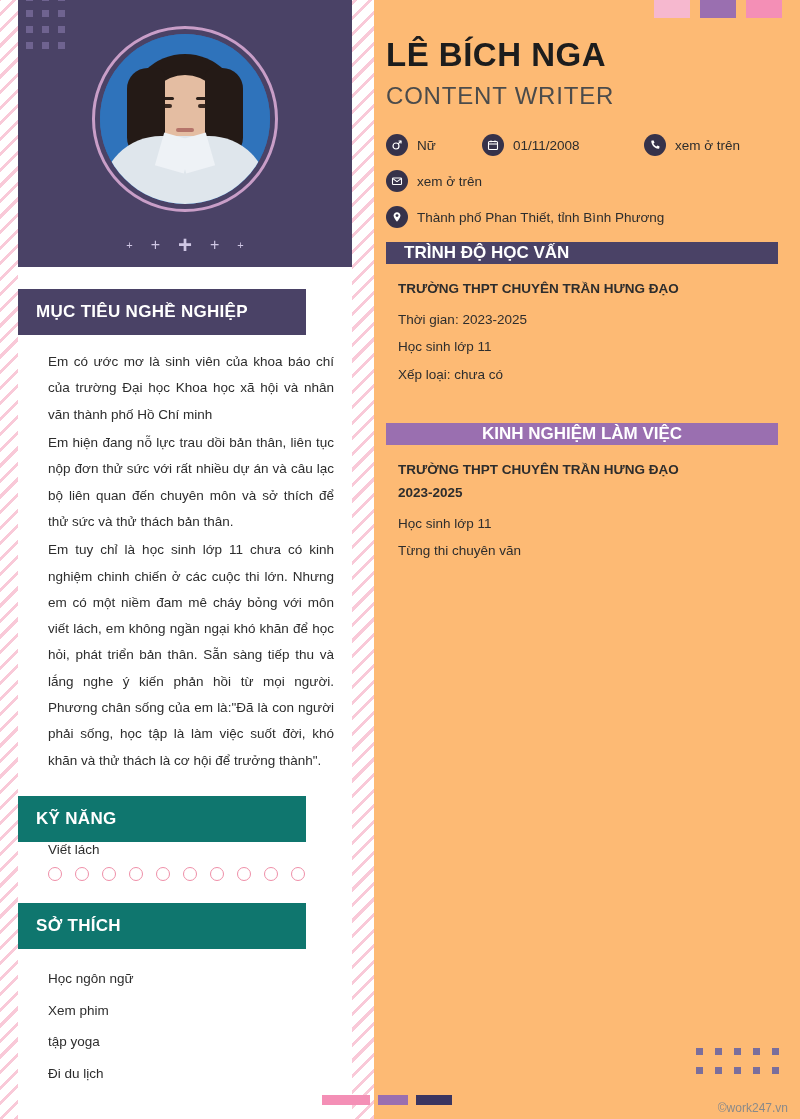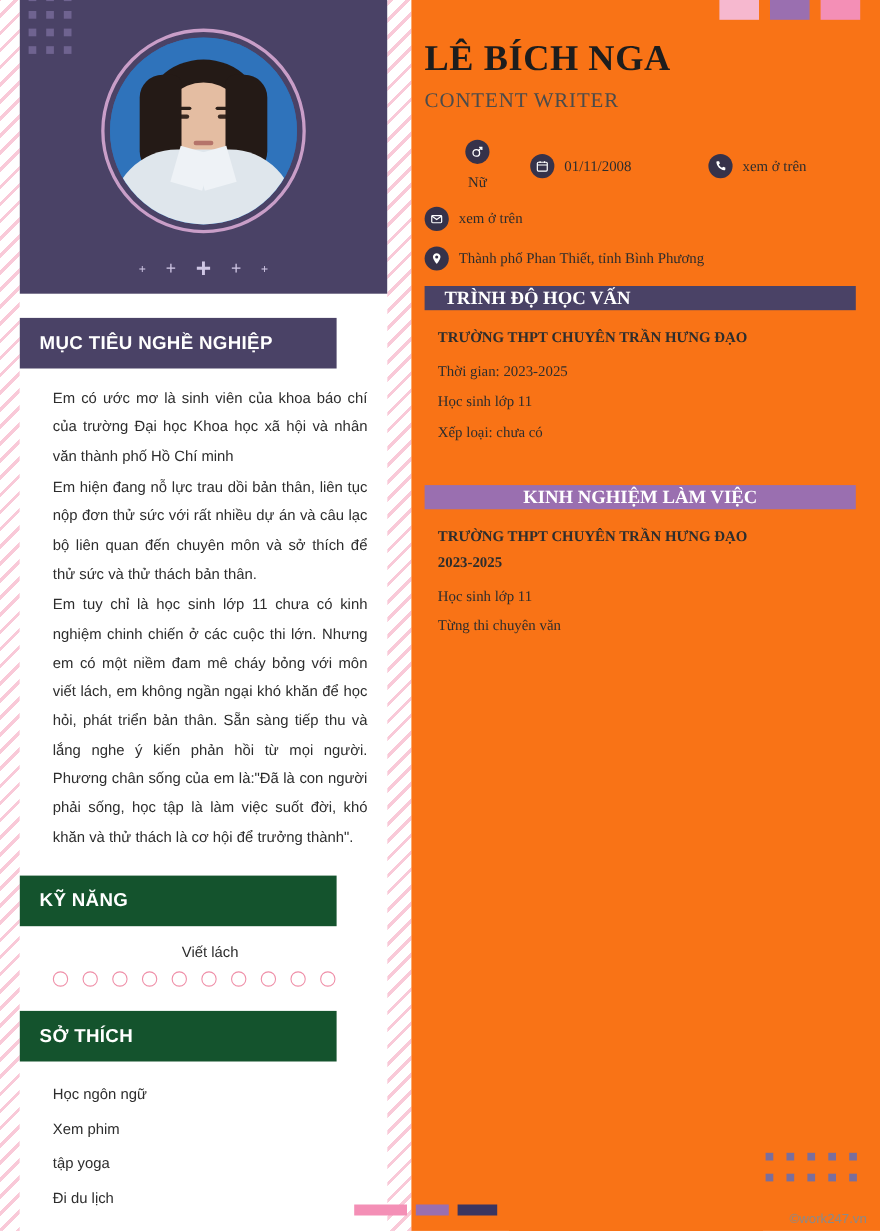--- a/index.html
+++ b/index.html
@@ -181,35 +181,34 @@
     background: #4a4266;
     color: #ffffff;
     font-size: 17px;
     font-weight: 700;
     letter-spacing: .3px;
     padding: 13px 18px;
     margin-top: 22px;
     width: 288px;
     box-sizing: border-box;
   }
-  .section-bar.violet { background: #14532d; }
+  .section-bar.violet { background: #0f766e; }
   .left-body {
     padding: 14px 18px 0 30px;
     font-size: 13.5px;
     line-height: 1.95;
     color: #2d2d2d;
     text-align: justify;
   }
   .left-body p { margin: 0 0 2px 0; }
 
   .skill-name {
-    padding: 16px 18px 6px 30px;
+    padding: 0 18px 6px 30px;
     font-size: 13.5px;
     color: #2d2d2d;
-    text-align: center;
   }
   .dots-row {
     display: flex;
     gap: 13px;
     padding: 4px 18px 0 30px;
   }
   .dot-circle {
     width: 14px;
     height: 14px;
     border-radius: 50%;
@@ -226,22 +225,21 @@
     color: #2d2d2d;
   }
 
   
   .right-col {
     position: absolute;
     left: 374px;
     top: 0;
     right: 0;
     bottom: 0;
-    background: #f97316;
-    font-family: Liberation Serif, serif;
+    background: #fdba74;
   }
 
   .top-swatches {
     position: absolute;
     right: 18px;
     top: 0;
     display: flex;
     gap: 10px;
   }
   .sw { width: 36px; height: 18px; }
@@ -251,42 +249,42 @@
 
   .name {
     margin: 36px 0 0 12px;
     font-size: 33px;
     font-weight: 700;
     letter-spacing: .5px;
     color: #1d1d1d;
   }
   .role {
     margin: 8px 0 0 12px;
-    font-size: 19px;
+    font-size: 24px;
     color: #4b4b4b;
     letter-spacing: .8px;
   }
 
   .contact {
     margin: 24px 0 0 12px;
     width: 398px;
   }
   .contact-row {
     display: flex;
     align-items: center;
     margin-bottom: 14px;
   }
   .c-item {
     display: flex;
     align-items: center;
     gap: 9px;
     font-size: 13.5px;
     color: #2d2d2d;
   }
-  .c-item.w1 { width: 96px; flex-direction: column; }
+  .c-item.w1 { width: 96px; }
   .c-item.w2 { width: 162px; text-align: right; }
   .icon-circle {
     width: 22px;
     height: 22px;
     border-radius: 50%;
     background: #36324a;
     color: #ffffff;
     display: flex;
     align-items: center;
     justify-content: center;

